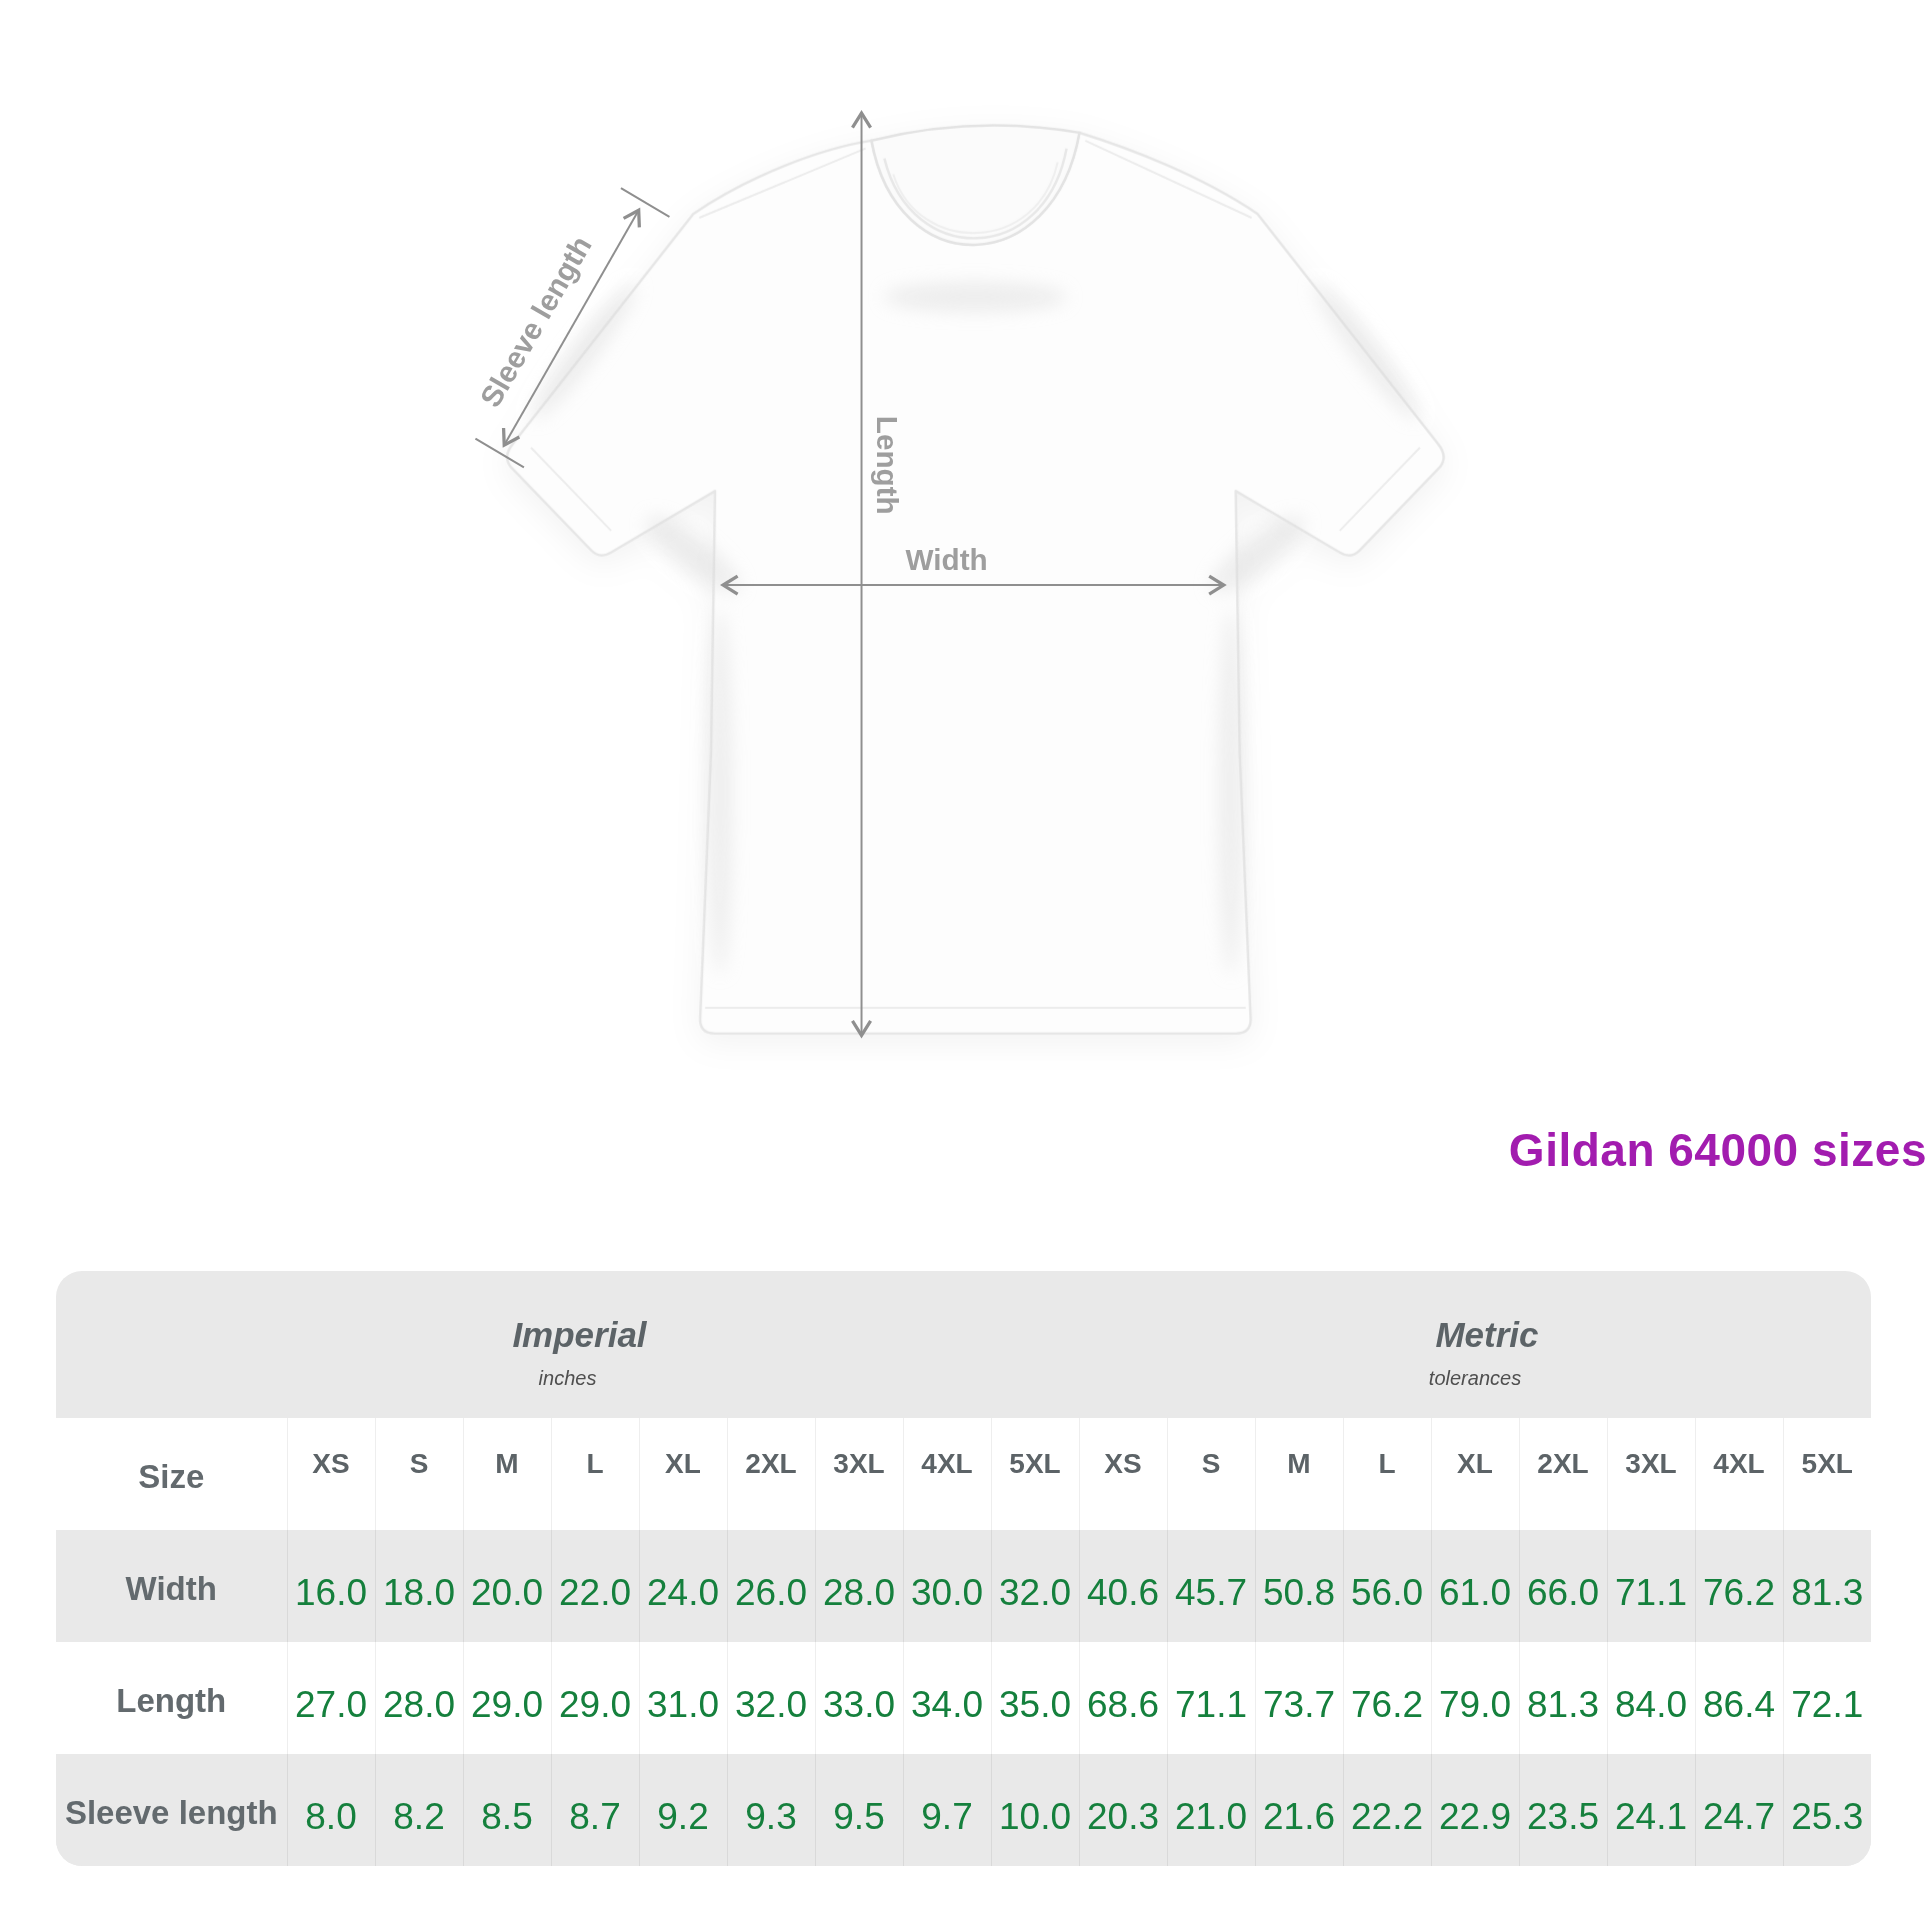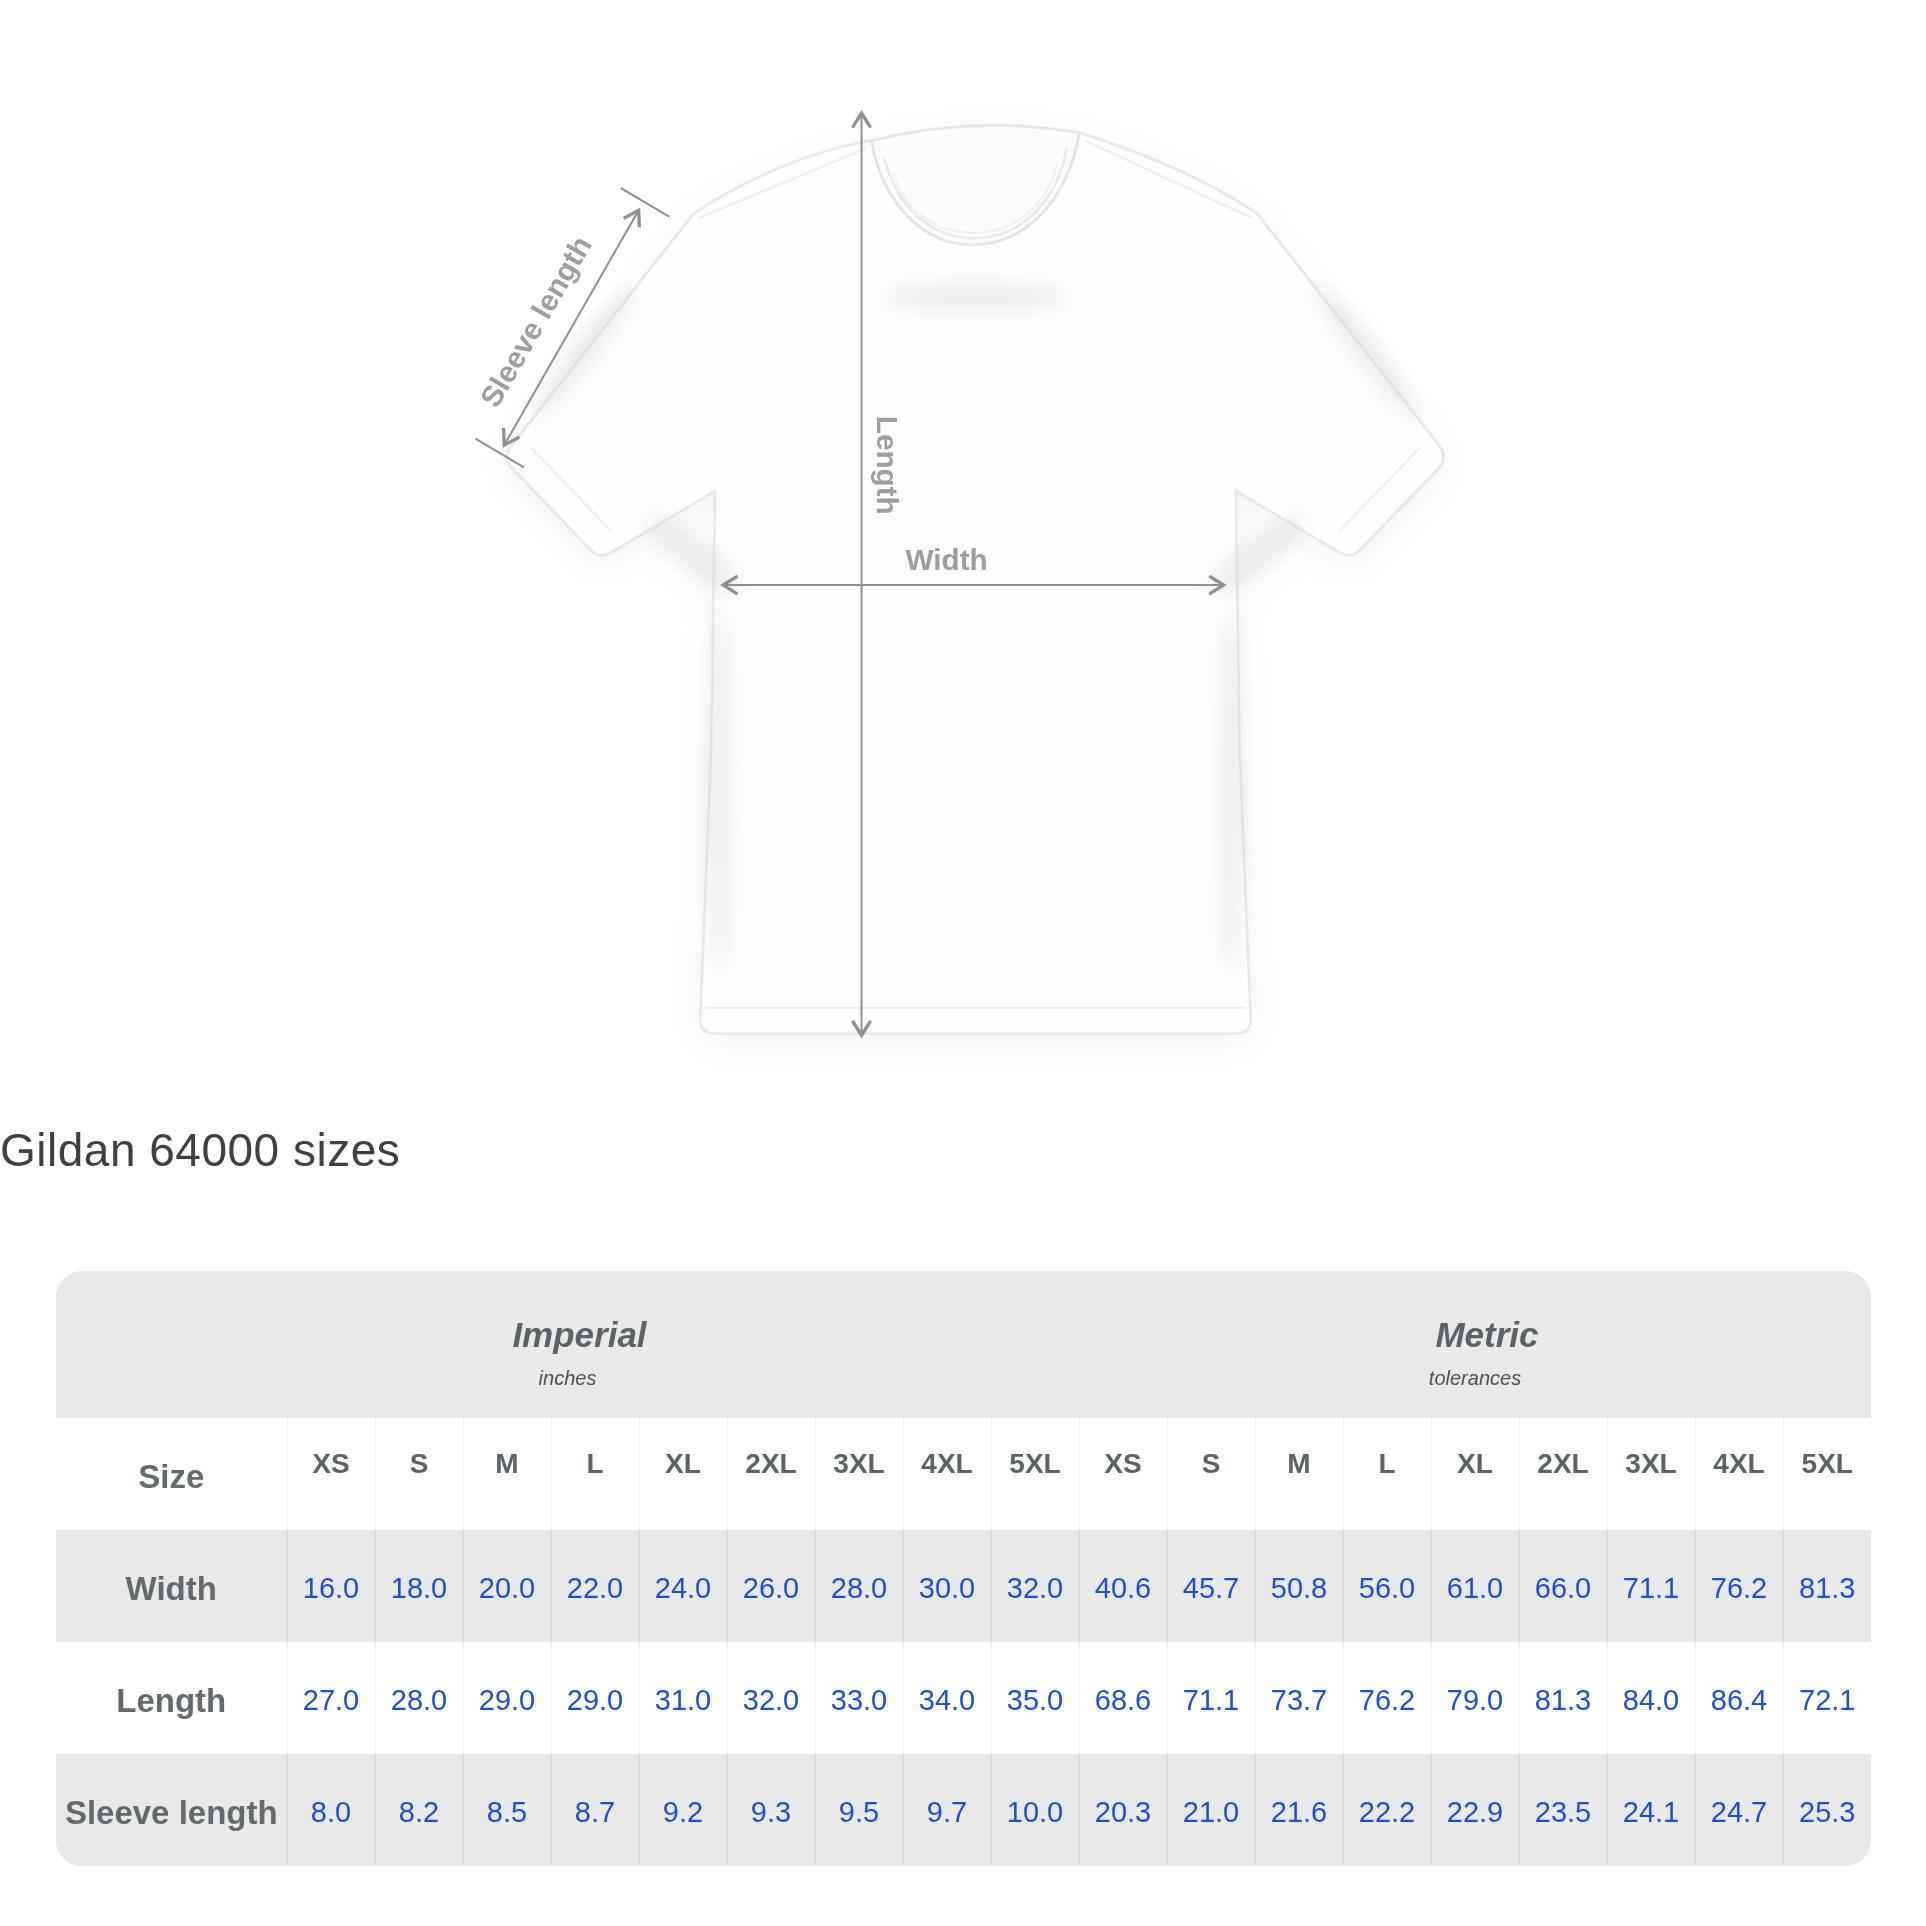--- a/index.html
+++ b/index.html
@@ -4,40 +4,40 @@
 <style>
   html,body{margin:0;padding:0;background:#ffffff;}
   body{font-family:"Liberation Sans", sans-serif;}
   .stage{position:relative;width:1927px;height:1927px;background:#ffffff;overflow:hidden;}
 
   
   .figure{position:absolute;left:0;top:0;width:1927px;height:1089px;}
   .figure svg{display:block;}
 
   
-  .page-title{position:absolute;left:0;right:0;top:1123px;text-align:left;
-    font-size:46px;font-weight:400;color:#404040;letter-spacing:0.5px;}
+  .page-title{position:absolute;left:0;right:0;top:1123px;text-align:right;
+    font-size:46px;font-weight:700;color:#a21caf;letter-spacing:0.5px;}
   .page-note{position:absolute;left:0;right:0;top:1192px;text-align:center;
     font-size:27px;font-style:italic;color:#4a4a4a;}
 
   
   .table-wrap{position:absolute;left:56px;top:1271px;width:1815px;
     border-radius:26px;overflow:hidden;background:#ffffff;}
   table.sizes{width:100%;border-collapse:collapse;table-layout:fixed;}
   col.c-label{width:231px;}
   tr.band-row{height:147px;}
   tr.grid-row{height:112px;}
   tr.band-row td{background:#e9e9e9;text-align:center;vertical-align:top;padding-top:46px;}
   .unit-name{font-size:35px;font-weight:700;font-style:italic;color:#5c6367;line-height:1;margin-left:24px;}
   .unit-sub{font-size:20px;font-style:italic;color:#4f4f4f;margin-top:16px;line-height:1;}
   tr.grid-row th, tr.grid-row td{text-align:center;vertical-align:top;}
   tr.grid-row th{font-size:33px;font-weight:700;color:#636a6e;padding-top:40px;}
   tr.grid-row td{border-left:1px solid rgba(0,0,0,0.065);}
   td.size-cell{font-size:28px;font-weight:700;color:#5c6367;padding-top:30px;}
-  td.val{font-size:29px;font-weight:400;color:#1d4ed8;padding-top:42px;}
+  td.val{font-size:37px;font-weight:400;color:#15803d;padding-top:42px;}
   tr.row-gray, tr.row-gray th, tr.row-gray td{background:#e9e9e9;}
   tr.row-white, tr.row-white th, tr.row-white td{background:#ffffff;}
 </style>
 </head>
 <body>
 
 <div class="stage">
 
   <div class="figure">
     <svg width="1927" height="1089" viewBox="0 0 1946 1100" xmlns="http://www.w3.org/2000/svg">

